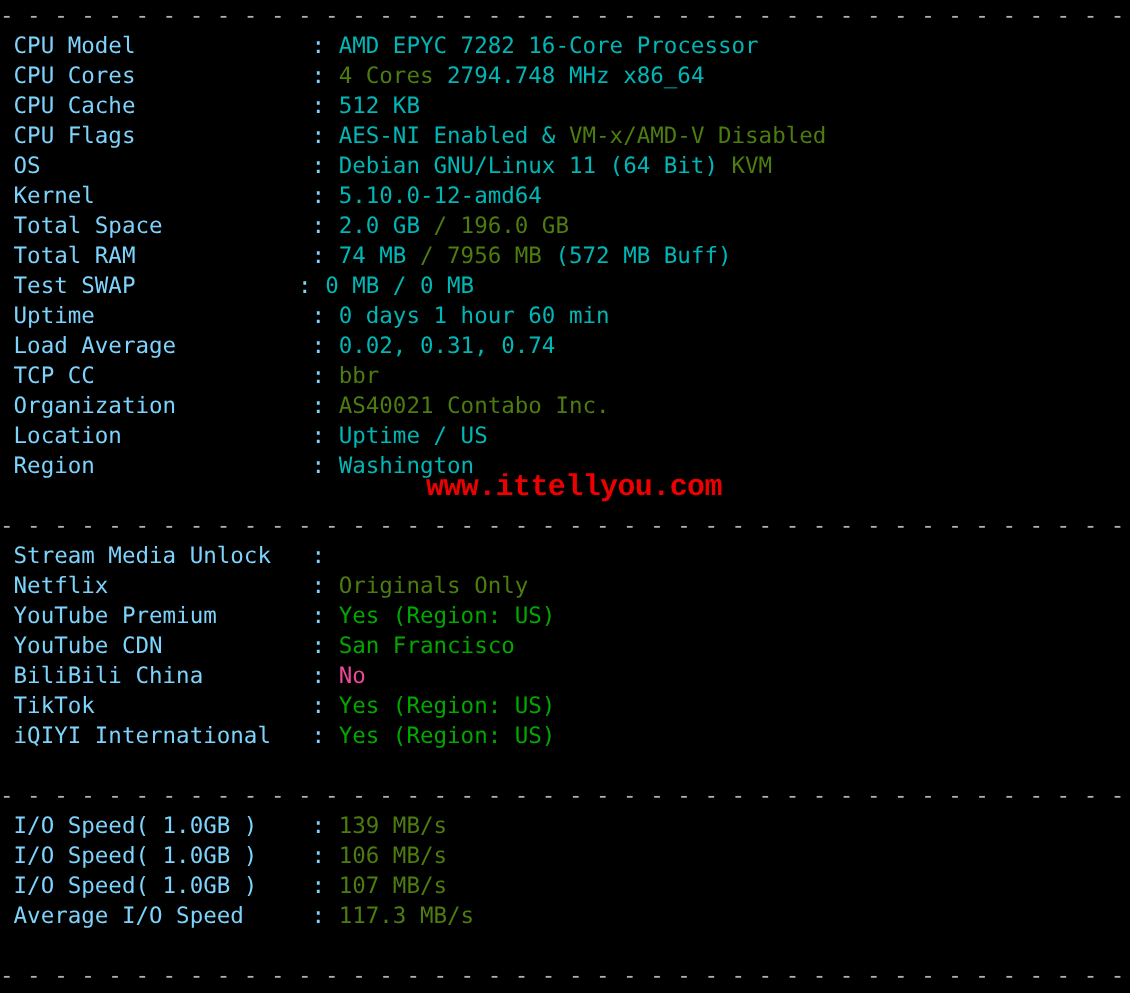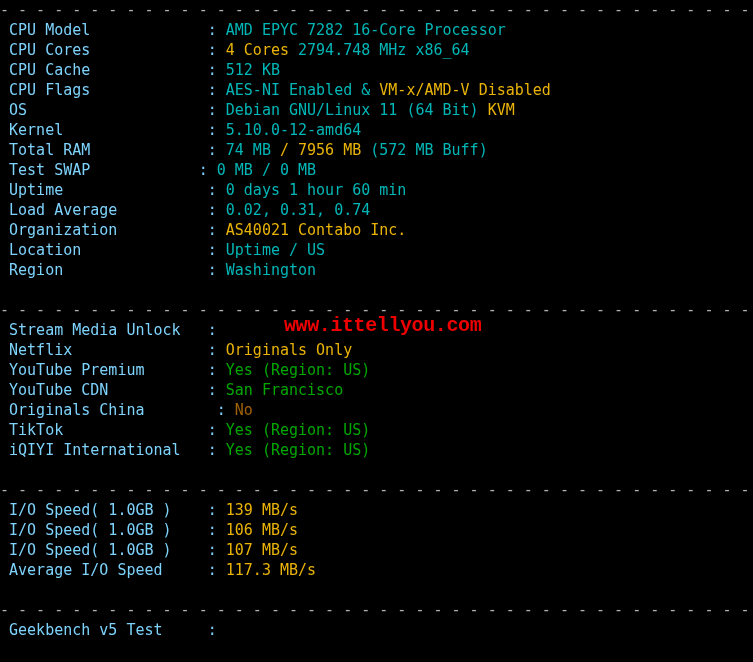--- a/index.html
+++ b/index.html
@@ -35,23 +35,23 @@
     height: 20px;
     line-height: 20px;
     white-space: pre;
     overflow: hidden;
     display: block;
     font-size: 15px;
   }
   .blank { height: 20px; display: block; }
   .lbl  { color: #7dd3fc; }
   .cyan { color: #00b6b6; }
-  .yel  { color: #eab308; }
+  .yel  { color: #4d7c0f; }
   .grn  { color: #00a800; margin-top: 36px; }
-  .red  { color: #a16207; }
+  .red  { color: #ec4899; }
   .watermark {
     position: absolute;
     left: 284px;
     top: 316px;
     color: #ee0000;
     font-family: Liberation Mono, monospace;
     font-size: 20px;
     font-weight: bold;
     line-height: 20px;
     letter-spacing: -0.4px;
@@ -62,34 +62,36 @@
 <body>
 
 <div id="term">
     <div class="sep">- - - - - - - - - - - - - - - - - - - - - - - - - - - - - - - - - - - - - - - - - - - - - - - - - -</div>
     <div class="row"><span class="lbl"> CPU Model             : </span><span class="cyan">AMD EPYC 7282 16-Core Processor</span></div>
     <div class="row"><span class="lbl"> CPU Cores             : </span><span class="yel">4 Cores </span><span class="cyan">2794.748 MHz x86_64</span></div>
     <div class="row"><span class="lbl"> CPU Cache             : </span><span class="cyan">512 KB</span></div>
     <div class="row"><span class="lbl"> CPU Flags             : </span><span class="cyan">AES-NI Enabled &amp; </span><span class="yel">VM-x/AMD-V Disabled</span></div>
     <div class="row"><span class="lbl"> OS                    : </span><span class="cyan">Debian GNU/Linux 11 (64 Bit) </span><span class="yel">KVM</span></div>
     <div class="row"><span class="lbl"> Kernel                : </span><span class="cyan">5.10.0-12-amd64</span></div>
+    <div class="row"><span class="lbl"> Total Space           : </span><span class="cyan">2.0 GB </span><span class="yel">/ 196.0 GB</span></div>
     <div class="row"><span class="lbl"> Total RAM             : </span><span class="cyan">74 MB </span><span class="yel">/ 7956 MB </span><span class="cyan">(572 MB Buff)</span></div>
     <div class="row"><span class="lbl"> Test SWAP            : </span><span class="cyan">0 MB / 0 MB</span></div>
     <div class="row"><span class="lbl"> Uptime                : </span><span class="cyan">0 days 1 hour 60 min</span></div>
     <div class="row"><span class="lbl"> Load Average          : </span><span class="cyan">0.02, 0.31, 0.74</span></div>
+    <div class="row"><span class="lbl"> TCP CC                : </span><span class="yel">bbr</span></div>
     <div class="row"><span class="lbl"> Organization          : </span><span class="yel">AS40021 Contabo Inc.</span></div>
     <div class="row"><span class="lbl"> Location              : </span><span class="cyan">Uptime / US</span></div>
     <div class="row"><span class="lbl"> Region                : </span><span class="cyan">Washington</span></div>
     <div class="blank"> </div>
     <div class="sep">- - - - - - - - - - - - - - - - - - - - - - - - - - - - - - - - - - - - - - - - - - - - - - - - - -</div>
     <div class="row"><span class="lbl"> Stream Media Unlock   : </span></div>
     <div class="row"><span class="lbl"> Netflix               : </span><span class="yel">Originals Only</span></div>
     <div class="row"><span class="lbl"> YouTube Premium       : </span><span class="grn">Yes (Region: US)</span></div>
     <div class="row"><span class="lbl"> YouTube CDN           : </span><span class="grn">San Francisco</span></div>
-    <div class="row"><span class="lbl"> Originals China        : </span><span class="red">No</span></div>
+    <div class="row"><span class="lbl"> BiliBili China        : </span><span class="red">No</span></div>
     <div class="row"><span class="lbl"> TikTok                : </span><span class="grn">Yes (Region: US)</span></div>
     <div class="row"><span class="lbl"> iQIYI International   : </span><span class="grn">Yes (Region: US)</span></div>
     <div class="blank"> </div>
     <div class="sep">- - - - - - - - - - - - - - - - - - - - - - - - - - - - - - - - - - - - - - - - - - - - - - - - - -</div>
     <div class="row"><span class="lbl"> I/O Speed( 1.0GB )    : </span><span class="yel">139 MB/s</span></div>
     <div class="row"><span class="lbl"> I/O Speed( 1.0GB )    : </span><span class="yel">106 MB/s</span></div>
     <div class="row"><span class="lbl"> I/O Speed( 1.0GB )    : </span><span class="yel">107 MB/s</span></div>
     <div class="row"><span class="lbl"> Average I/O Speed     : </span><span class="yel">117.3 MB/s</span></div>
     <div class="blank"> </div>
     <div class="sep">- - - - - - - - - - - - - - - - - - - - - - - - - - - - - - - - - - - - - - - - - - - - - - - - - -</div>

